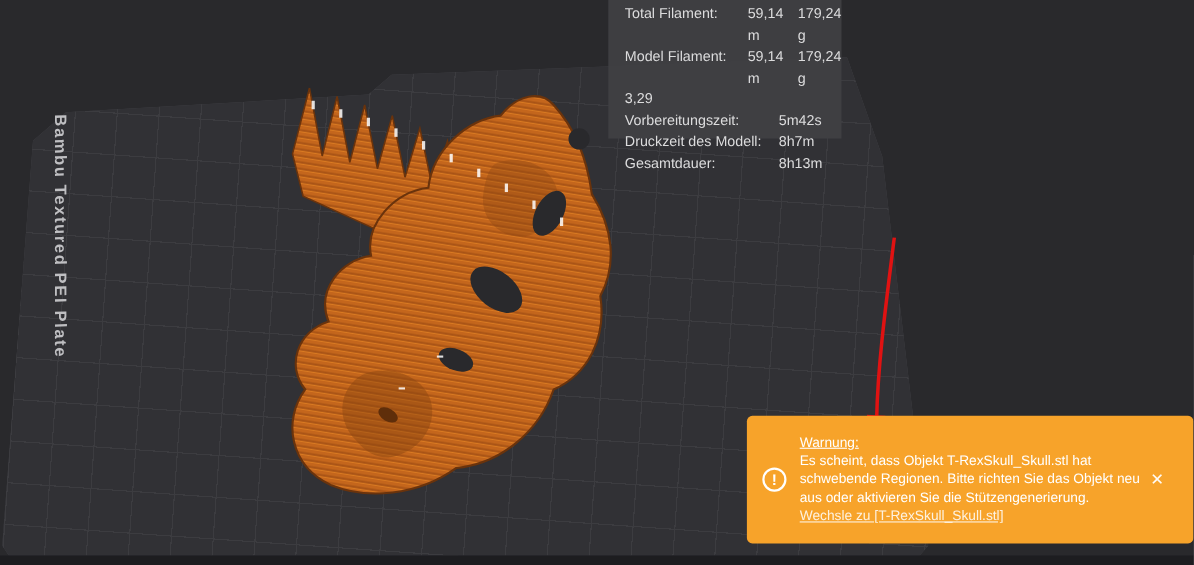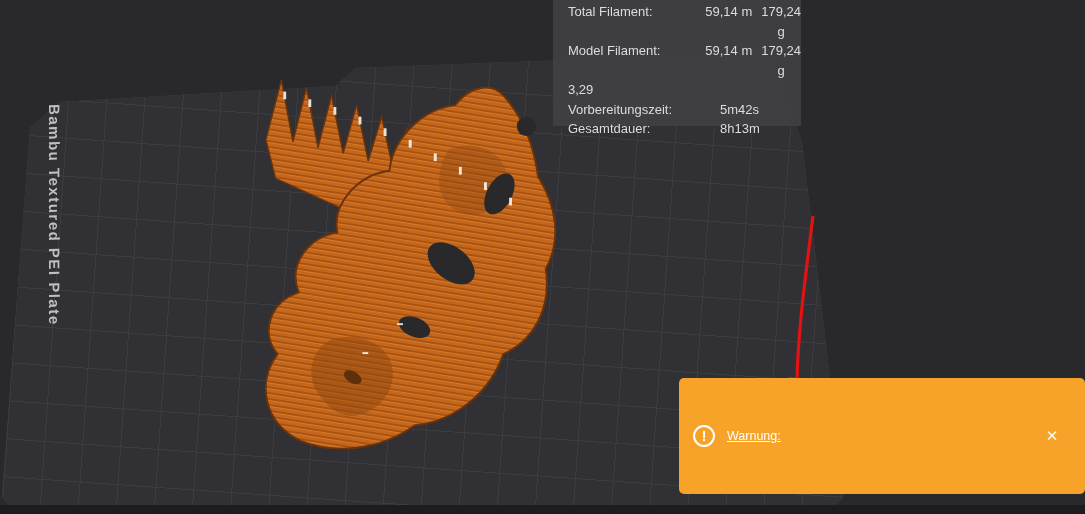--- a/index.html
+++ b/index.html
@@ -50,30 +50,30 @@
   .bottom-strip {
     position: absolute; left: 0; right: 0; bottom: 0; height: 9px;
     background: #1d1d20;
   }
 
   
   .model-svg { position: absolute; left: 208px; top: 28px; width: 386px; height: 436px; }
 
   
   .stats-panel {
-    position: absolute; left: 553px; top: 0; width: 248px; height: 126px;
+    position: absolute; left: 553px; top: 0; width: 212px; height: 126px;
     background: rgba(63,63,67,0.96);
     padding: 2px 0 0 15px;
     font-size: 13px;
     line-height: 19.5px;
   }
   .stat-row { display: flex; }
   .stat-label { width: 152px; }
   .stat-value { width: 62px; }
-  .stat-value2 { flex: 1; text-align: center; }
+  .stat-value2 { flex: 1; }
 
   
   .arrow-svg { position: absolute; inset: 0; width: 1085px; height: 514px; pointer-events: none; }
 
   
   .toast {
     position: absolute; left: 679px; top: 378px; width: 406px; height: 116px;
     background: #f7a32a;
     border-radius: 5px;
     display: flex;
@@ -188,32 +188,39 @@
     <div class="stat-row">
       <span class="stat-value">3,29</span>
       <span class="stat-value2"></span>
     </div>
     <div class="stat-row">
       <span class="stat-label">Vorbereitungszeit:</span>
       <span class="stat-value">5m42s</span>
       <span class="stat-value2"></span>
     </div>
     <div class="stat-row">
+      <span class="stat-label">Druckzeit des Modell:</span>
+      <span class="stat-value">8h7m</span>
+      <span class="stat-value2"></span>
+    </div>
+    <div class="stat-row">
       <span class="stat-label">Gesamtdauer:</span>
       <span class="stat-value">8h13m</span>
       <span class="stat-value2"></span>
     </div>
   </div>
 
   <svg class="arrow-svg" viewBox="0 0 1085 514">
     <path d="M813,216 C806,272 798,330 797,380" fill="none" stroke="#e01212" stroke-width="3.2"></path>
     <polygon points="796,399 788,377 805,378" fill="#e01212"></polygon>
   </svg>
 
   <div class="toast">
     <div class="toast-icon">!</div>
     <div class="toast-body">
       <span class="toast-title">Warnung:</span>
+      <span class="toast-message">Es scheint, dass Objekt T-RexSkull_Skull.stl hat schwebende Regionen. Bitte richten Sie das Objekt neu aus oder aktivieren Sie die Stützengenerierung.</span>
+      <span class="toast-link">Wechsle zu [T-RexSkull_Skull.stl]</span>
     </div>
     <div class="toast-close">✕</div>
   </div>
 
 </div>
 
 </body></html>

